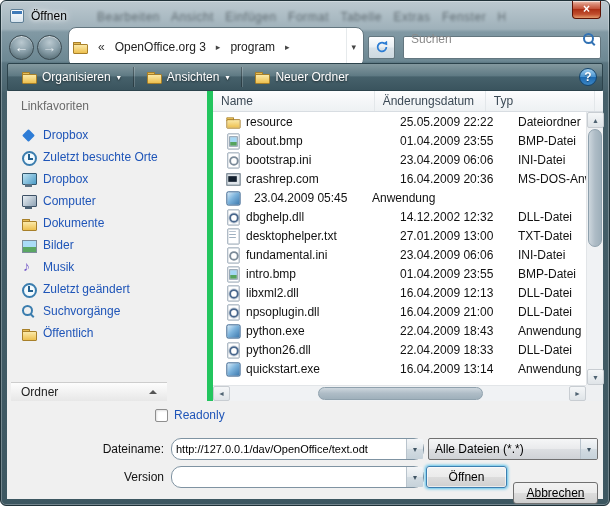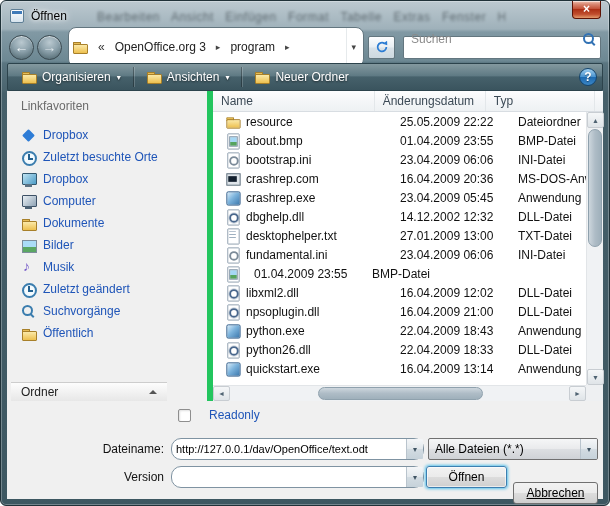--- a/index.html
+++ b/index.html
@@ -133,21 +133,21 @@
     background:linear-gradient(90deg,#cdd6dd,#aebcc6 50%,#9fb0bb); border:1px solid #8fa1ad; }
   .hscroll { position:absolute; left:0; right:17px; bottom:0; height:16px; background:#f0f2f4; border-top:1px solid #e2e5e8; }
   .hs-left { left:0; top:0; width:17px; height:15px; } .hs-left::before { content:"\25C4"; }
   .hs-right { right:0; top:0; width:17px; height:15px; } .hs-right::before { content:"\25BA"; }
   .hs-thumb { position:absolute; left:105px; top:1px; width:165px; height:13px; border-radius:7px;
     background:linear-gradient(180deg,#cdd6dd,#aebcc6 50%,#9fb0bb); border:1px solid #8fa1ad; }
   .corner { position:absolute; right:0; bottom:0; width:17px; height:16px; background:#eef0f2; }
 
   
   .bottompanel { position:absolute; top:310px; left:0; right:0; bottom:0; background:#f0f0f0; }
-  .readonly { position:absolute; left:171px; top:7px; display:flex; align-items:center; gap:18px; }
+  .readonly { position:absolute; left:148px; top:7px; display:flex; align-items:center; gap:6px; }
   .checkbox { width:13px; height:13px; background:#fff; border:1px solid #8e8e8e; border-radius:2px;
     box-shadow:inset 1px 1px 2px rgba(0,0,0,.12); }
   .readonly-label { color:#1f55b8; }
   .lbl { position:absolute; width:95px; text-align:right; color:#111; }
   .lbl-filename { left:62px; top:41px; }
   .lbl-version { left:62px; top:69px; }
   .combo { position:absolute; height:22px; background:#fff; border:1px solid #7f93a2; border-radius:10px; display:flex; align-items:center; }
   .combo-filename { left:164px; top:37px; width:253px; }
   .combo-version { left:164px; top:65px; width:253px; }
   .combo input { flex:1; min-width:0; border:none; outline:none; font-family:inherit; font-size:11px; padding:0 4px; background:transparent; color:#000; }
@@ -301,21 +301,20 @@
             <span class="cell-type">INI-Datei</span>
           </div>
           <div class="row">
             <span class="fi fi-dos"></span>
             <span class="cell-name">crashrep.com</span>
             <span class="cell-date">16.04.2009 20:36</span>
             <span class="cell-type">MS-DOS-Anwend...</span>
           </div>
           <div class="row">
             <span class="fi fi-app"></span>
-            <span class="cell-name">crashrep.exe</span>
             <span class="cell-date">23.04.2009 05:45</span>
             <span class="cell-type">Anwendung</span>
           </div>
           <div class="row">
             <span class="fi fi-dll"></span>
             <span class="cell-name">dbghelp.dll</span>
             <span class="cell-date">14.12.2002 12:32</span>
             <span class="cell-type">DLL-Datei</span>
           </div>
           <div class="row">
@@ -325,27 +324,28 @@
             <span class="cell-type">TXT-Datei</span>
           </div>
           <div class="row">
             <span class="fi fi-ini"></span>
             <span class="cell-name">fundamental.ini</span>
             <span class="cell-date">23.04.2009 06:06</span>
             <span class="cell-type">INI-Datei</span>
           </div>
           <div class="row">
             <span class="fi fi-bmp"></span>
+            <span class="cell-name">intro.bmp</span>
             <span class="cell-date">01.04.2009 23:55</span>
             <span class="cell-type">BMP-Datei</span>
           </div>
           <div class="row">
             <span class="fi fi-dll"></span>
             <span class="cell-name">libxml2.dll</span>
-            <span class="cell-date">16.04.2009 12:02</span>
+            <span class="cell-date">16.04.2009 12:13</span>
             <span class="cell-type">DLL-Datei</span>
           </div>
           <div class="row">
             <span class="fi fi-dll"></span>
             <span class="cell-name">npsoplugin.dll</span>
             <span class="cell-date">16.04.2009 21:00</span>
             <span class="cell-type">DLL-Datei</span>
           </div>
           <div class="row">
             <span class="fi fi-app"></span>

